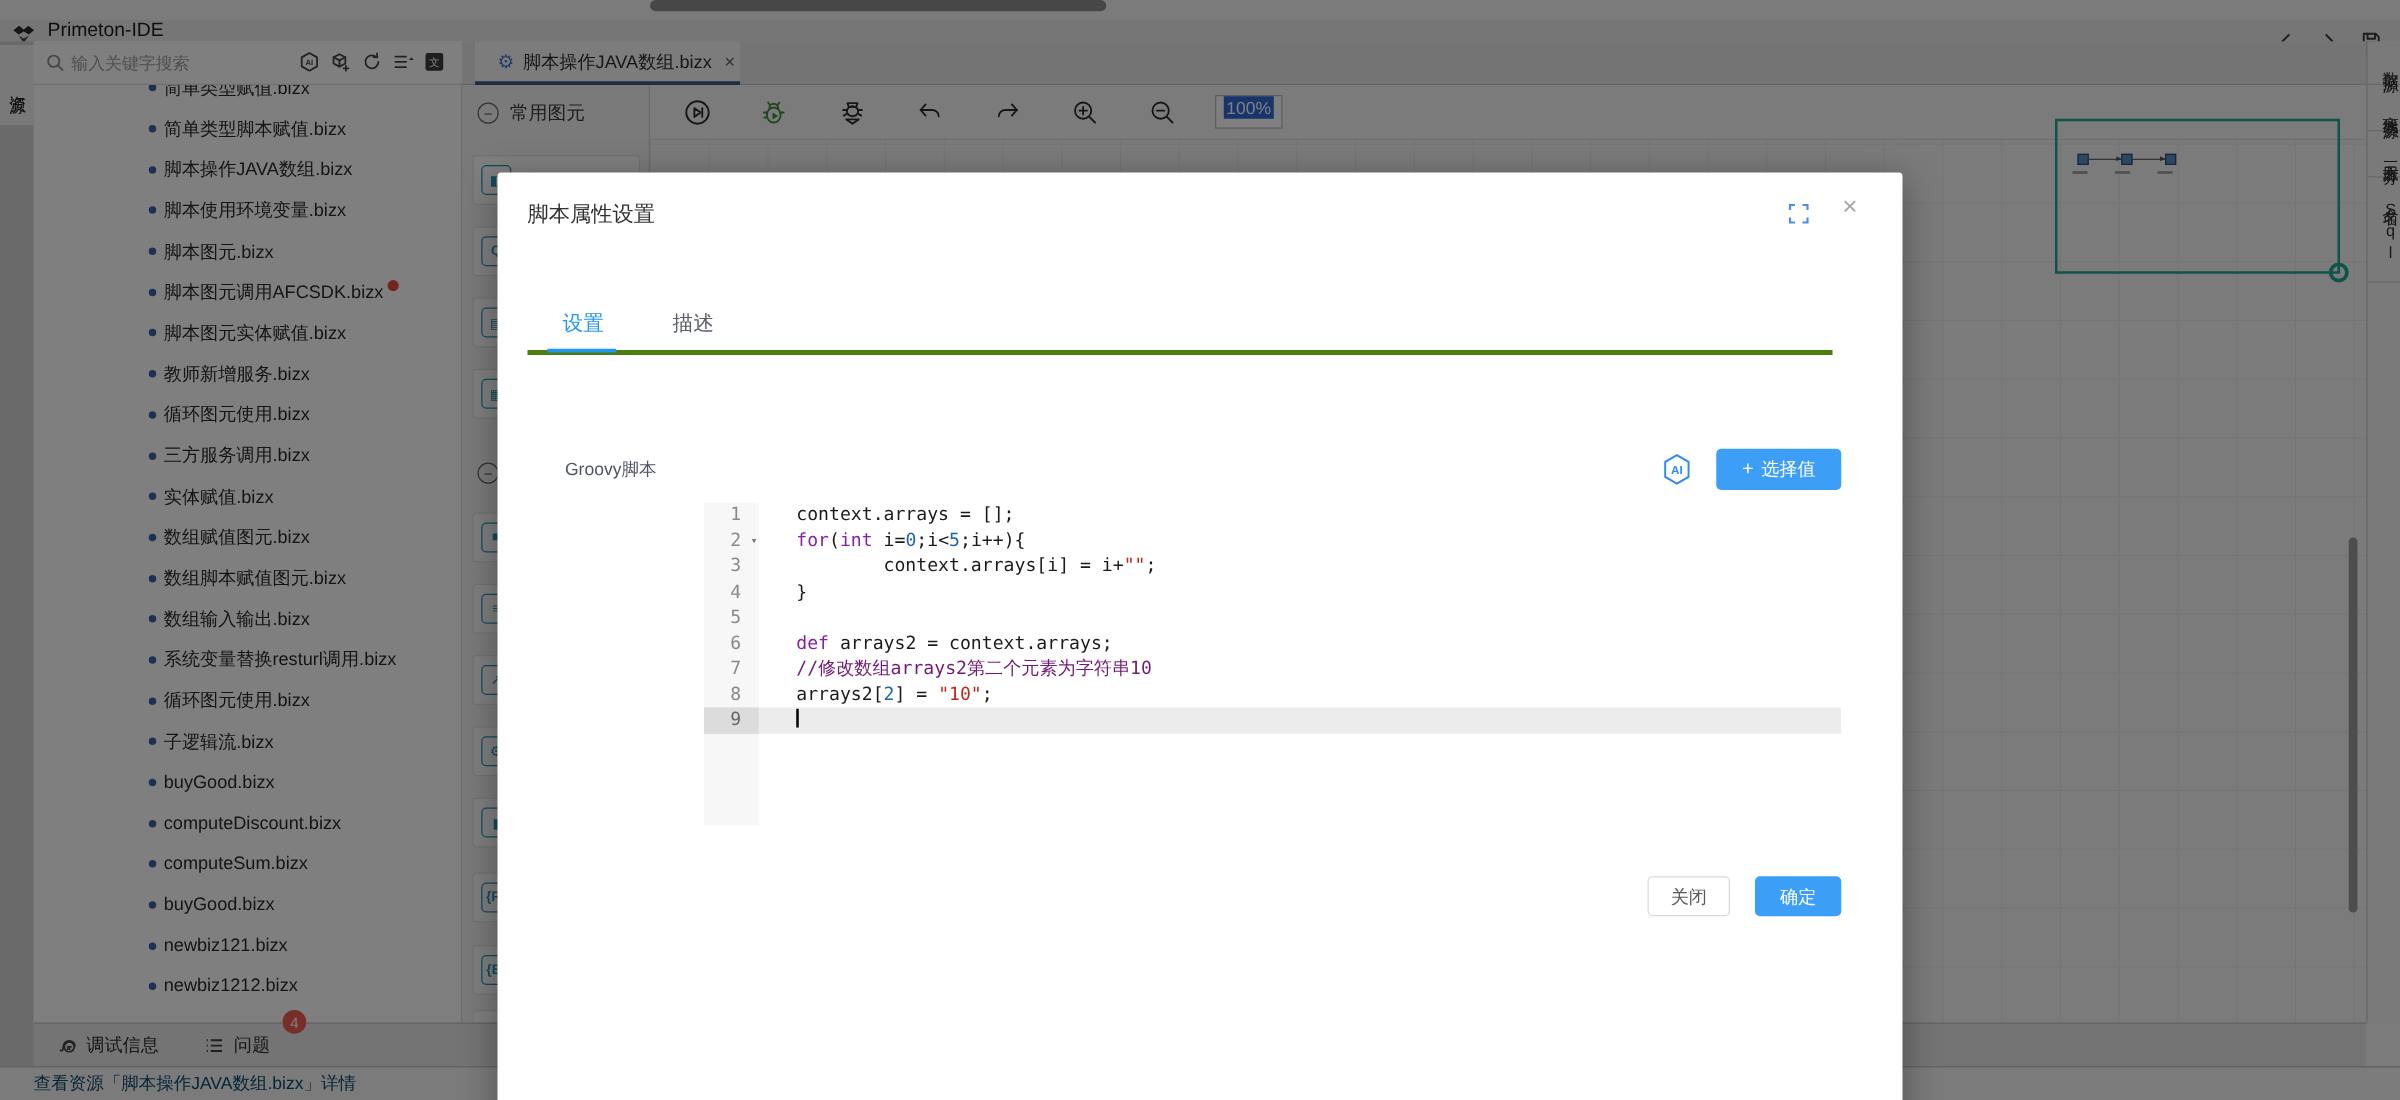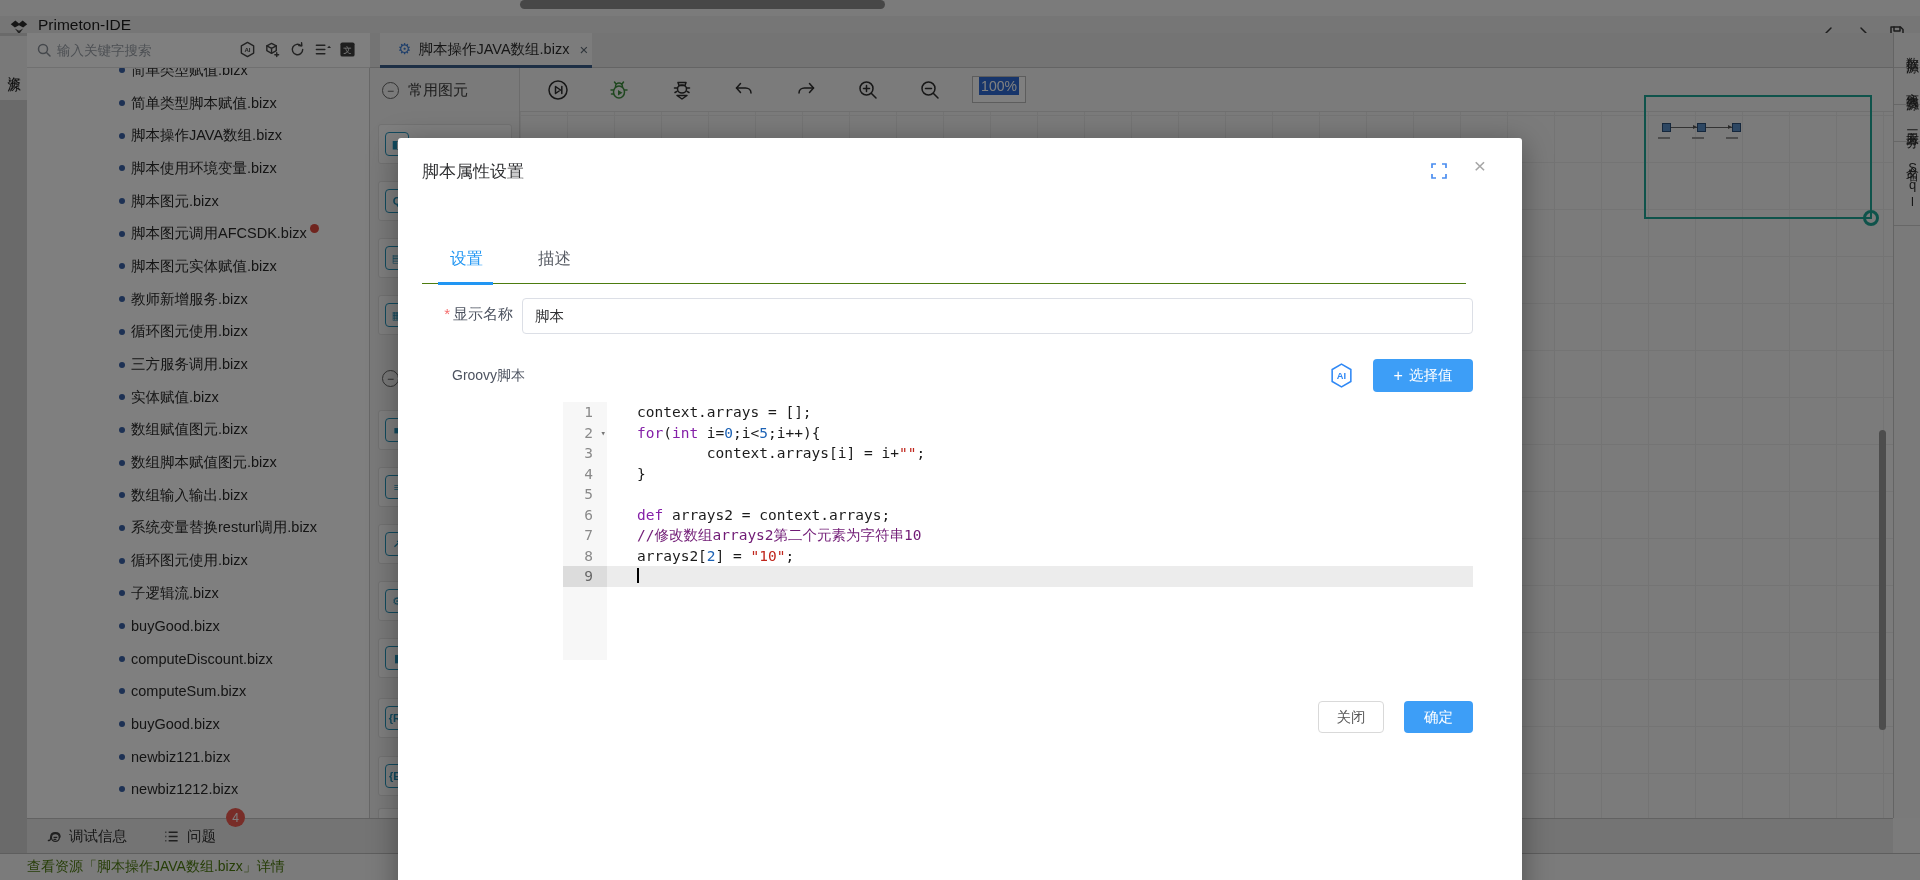--- a/index.html
+++ b/index.html
@@ -86,30 +86,30 @@
     writing-mode:vertical-rl;text-orientation:upright;font-size:13px;color:#2f2f2f;letter-spacing:2px;cursor:pointer;}
 
   
   .bottombar{position:absolute;left:27px;top:818px;width:1866px;height:35px;background:#e9e9e9;border-top:1px solid #c4c4c4;display:flex;align-items:center;}
   .btab{display:flex;align-items:center;gap:7px;margin-left:18px;font-size:14.5px;color:#2e2e2e;cursor:pointer;}
   .btab svg{width:17px;height:17px;color:#3f3f3f;}
   .btab+.btab{margin-left:36px;}
   .bbadge{position:absolute;left:199px;top:-11px;width:19px;height:19px;border-radius:50%;background:#f05b50;color:#fff;
      font-size:12px;display:flex;align-items:center;justify-content:center;}
   .statusbar{position:absolute;left:0;top:853px;width:1920px;height:27px;background:#f6f6f6;border-top:1px solid #bdbdbd;display:flex;align-items:center;}
-  .statusbar .stext{margin-left:27px;font-size:14px;color:#4d7c0f;}
+  .statusbar .stext{margin-left:27px;font-size:14px;color:#0c4a6e;}
 
   
   .overlay{position:absolute;left:0;top:0;width:1920px;height:880px;background:rgba(0,0,0,0.5);z-index:50;}
   .modal{position:absolute;left:398px;top:138px;width:1124px;height:770px;background:#fff;z-index:100;border-radius:3px;
     box-shadow:0 6px 30px rgba(0,0,0,.35);}
   .mtitle{position:absolute;left:24px;top:22px;font-size:17px;color:#303133;}
   .mfull{position:absolute;right:74px;top:24px;width:18px;height:18px;cursor:pointer;}
   .mclose{position:absolute;right:36px;top:16px;font-size:21px;color:#a6a6a6;cursor:pointer;}
-  .mtabs{position:absolute;left:24px;right:56px;top:100px;height:46px;border-bottom:1px solid #4d7c0f;font-family:Liberation Mono, monospace;}
+  .mtabs{position:absolute;left:24px;right:56px;top:100px;height:46px;border-bottom:4px solid #4d7c0f;font-family:Liberation Mono, monospace;}
   .mtab{position:absolute;top:10px;font-size:16.5px;cursor:pointer;}
   .mtab.t0{left:28px;color:#2196f3;}
   .mtab.t1{left:116px;color:#5a5e66;}
   .mtabline{position:absolute;left:16px;bottom:-2px;width:55px;height:3px;background:#2196f3;}
   .frow{position:absolute;left:24px;right:49px;top:158px;height:40px;}
   .flab{position:absolute;left:0;top:9px;width:91px;text-align:right;font-size:15px;color:#4d5360;}
   .flab .req{color:#f56c6c;margin-right:3px;}
   .finput{position:absolute;left:100px;right:0;top:2px;height:36px;border:1px solid #dcdfe6;border-radius:4px;
     font-size:14.5px;color:#303133;padding:0 12px;font-family:inherit;outline:none;background:#fff;}
   .grow{position:absolute;left:24px;right:49px;top:220px;height:38px;}
@@ -483,24 +483,20 @@
         </svg>
     </span>
     <span class="mclose">×</span>
 
     <div class="mtabs">
       <span class="mtab t0">设置</span>
       <span class="mtab t1">描述</span>
       <span class="mtabline"></span>
     </div>
 
-    <div class="frow">
-      <span class="flab"><span class="req">*</span><span>显示名称</span></span>
-      <input class="finput" value="脚本" style="">
-    </div>
 
     <div class="grow">
       <span class="glab">Groovy脚本</span>
       <span class="aibtn">
         <svg viewBox="0 0 26 26" fill="none" stroke="#2f88f5" stroke-width="1.5">
             <path d="M13 2l9 5.2v11.6L13 24l-9-5.2V7.2z"></path>
             <text x="13" y="16.5" font-size="9" fill="#2f88f5" stroke="none" text-anchor="middle" font-family="sans-serif" font-weight="bold">AI</text>
           </svg>
       </span>
       <button class="selbtn">

